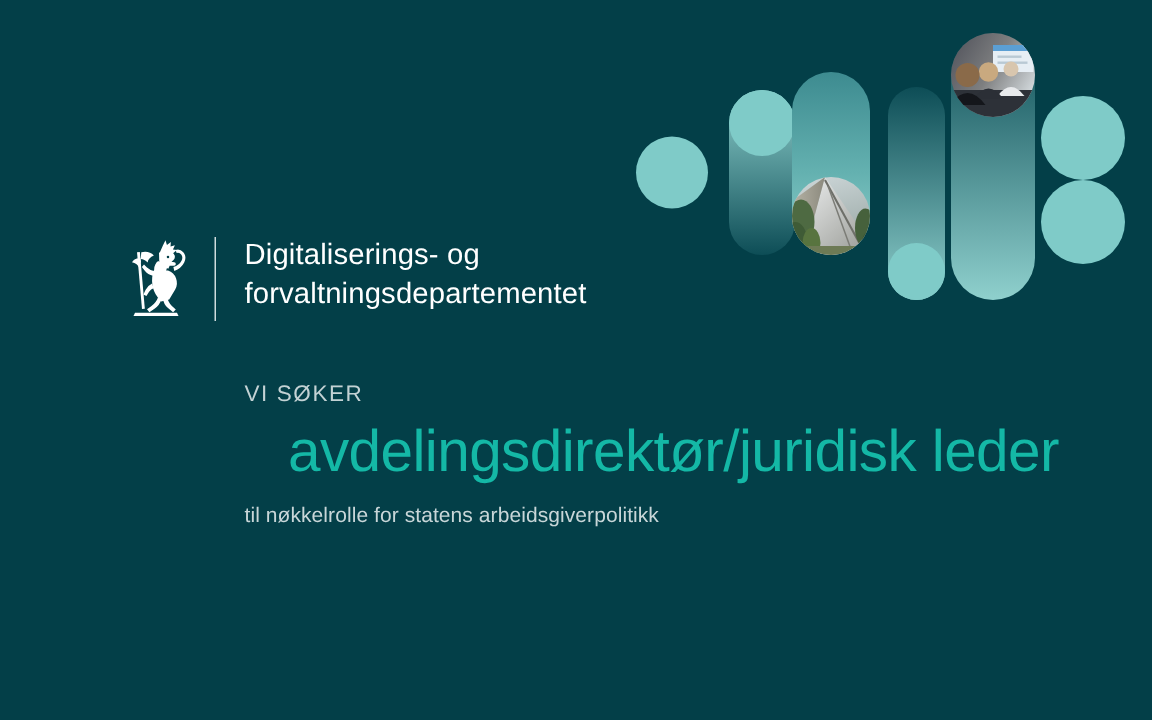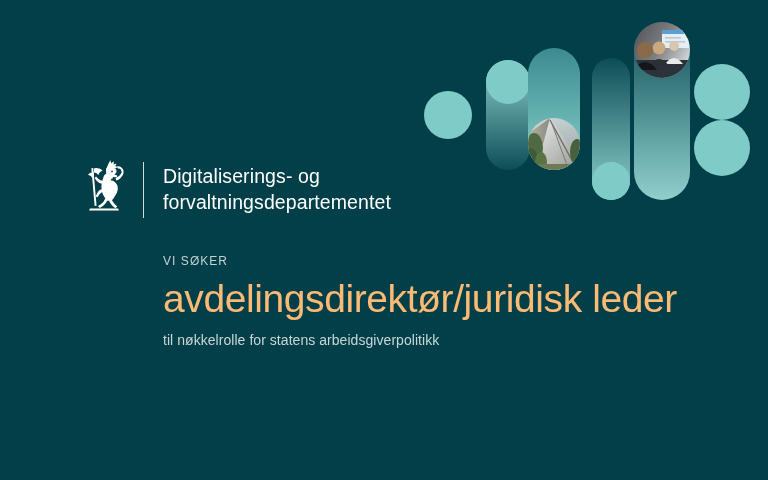--- a/index.html
+++ b/index.html
@@ -22,21 +22,21 @@
     top:0; right:0;
     width:348px; height:215px;
     pointer-events:none;
   }
 
   
   #logo-lockup {
     position:absolute;
     left:84px; top:158px;
     display:flex;
-    align-items:center;
+    align-items:flex-start;
     gap:0;
   }
   #coat-of-arms {
     width:47px; height:64px;
     display:block;
     flex:none;
   }
   #logo-divider {
     width:1px;
     height:56px;
@@ -56,35 +56,36 @@
 
   
   #headline-block {
     position:absolute;
     left:163px;
     top:254px;
     width:600px;
   }
   #eyebrow {
     color:#c3d2d4;
-    font-size:12px;
+    font-size:15px;
     letter-spacing:1.05px;
     font-weight:400;
     text-transform:uppercase;
     display:block;
     margin-bottom:9px;
   }
   #job-title {
-    color:#fdba74;
+    color:#14b8a6;
     font-size:39px;
     font-weight:400;
     line-height:1.12;
     letter-spacing:-0.4px;
     display:block;
     white-space:nowrap;
+    margin-left:29px;
   }
   #tagline {
     color:#c8d6d8;
     font-size:14px;
     font-weight:400;
     line-height:1.3;
     display:block;
     margin-top:10px;
     letter-spacing:0.05px;
   }

